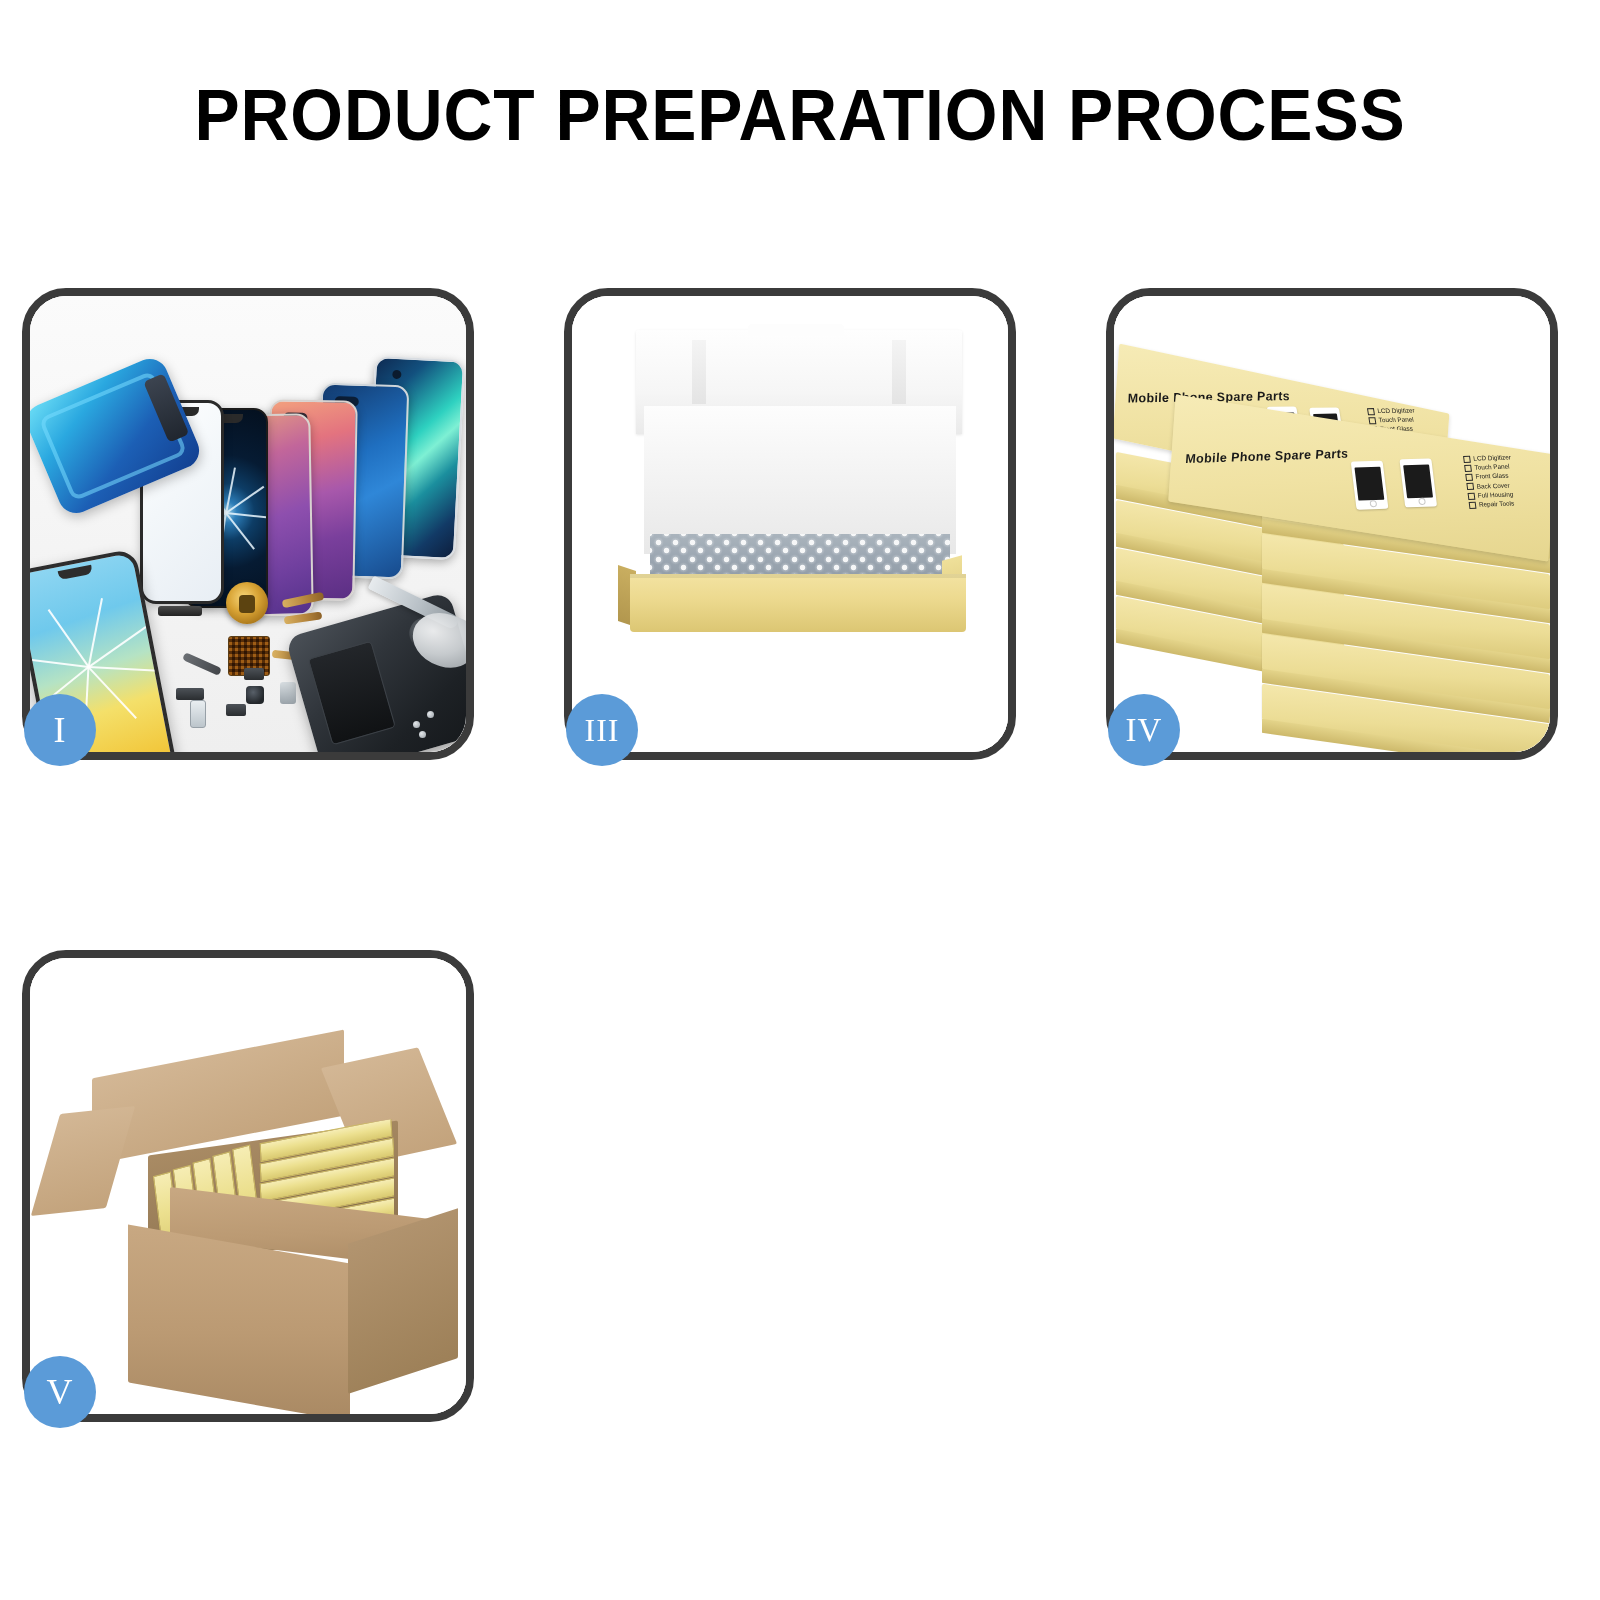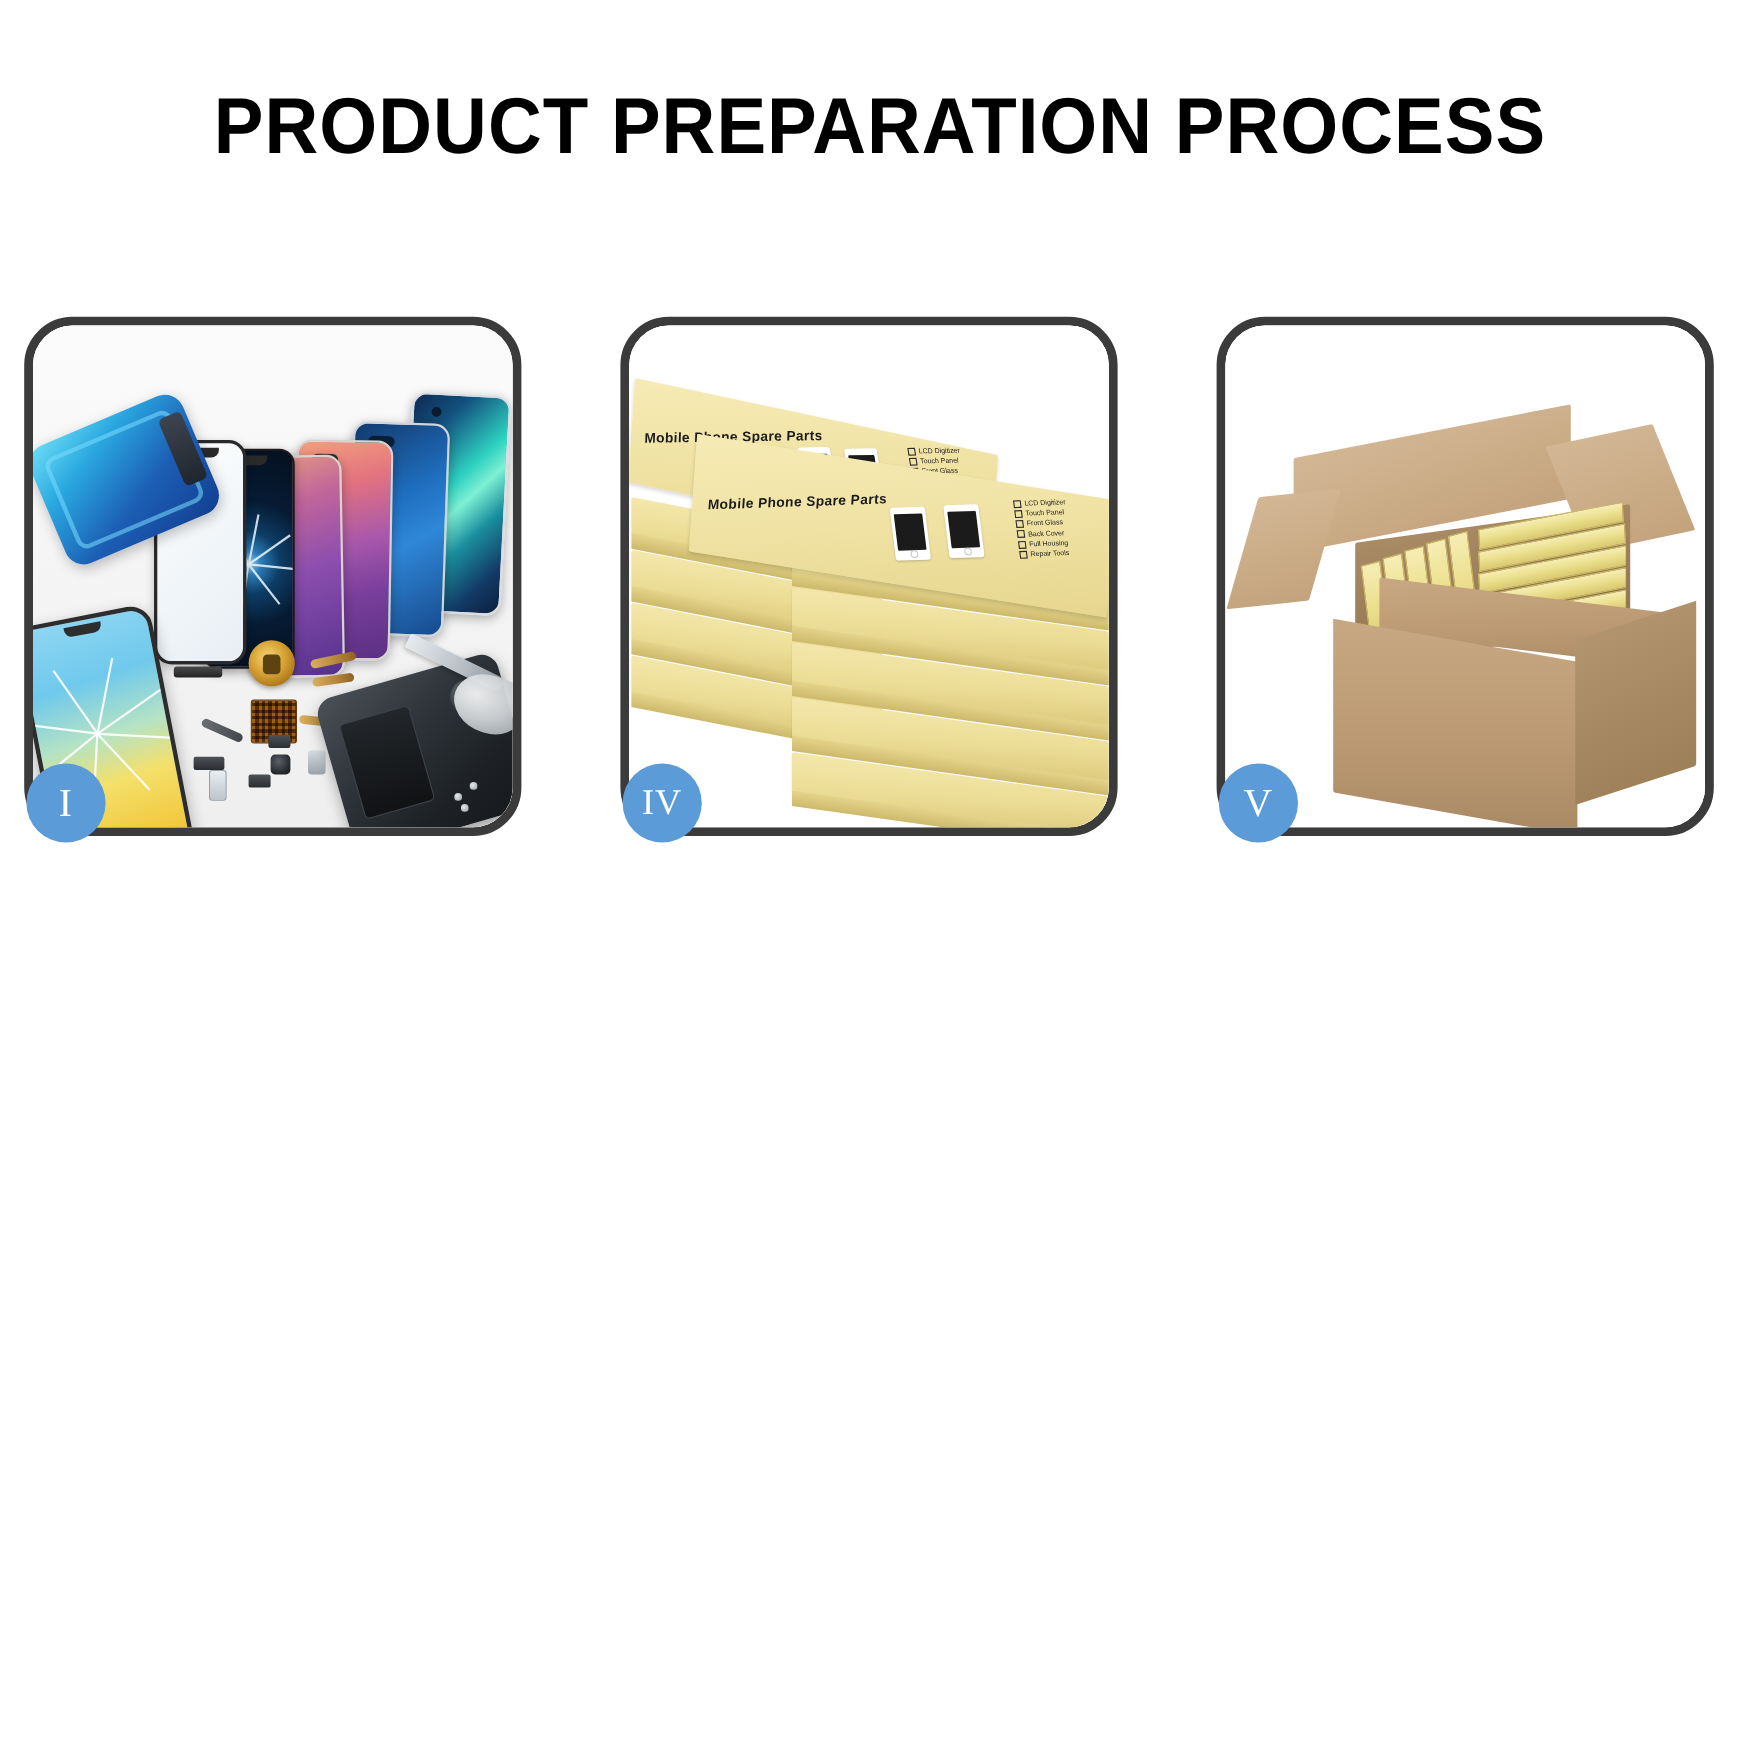--- a/index.html
+++ b/index.html
@@ -648,20 +648,36 @@
         <div class="brush"></div>
         <div class="screw" style="right:46px; bottom:24px;"></div>
         <div class="screw" style="right:32px; bottom:34px;"></div>
         <div class="screw" style="right:40px; bottom:14px;"></div>
       </div>
     </div>
     <div class="badge b1">I</div>
   </div>
 
 
+  <div class="panel">
+    <div class="panel-inner">
+      <div class="scene-mailer">
+        <div class="mail-lid">
+          <span class="mail-lid-ear l"></span>
+          <span class="mail-lid-ear r"></span>
+        </div>
+        <div class="mail-back"></div>
+        <div class="mail-insert"></div>
+        <div class="mail-side-l"></div>
+        <div class="mail-side-r"></div>
+        <div class="mail-front"></div>
+      </div>
+    </div>
+    <div class="badge b3">III</div>
+  </div>
 
   <div class="panel">
     <div class="panel-inner">
       <div class="scene-stack">
 
         <div class="ybox" style="left:2px;  top:178px; width:228px; height:34px; transform:skewY(11deg);">
             <span class="side"></span>
           </div>
         <div class="ybox" style="left:2px;  top:226px; width:228px; height:34px; transform:skewY(11deg);">
             <span class="side"></span>

